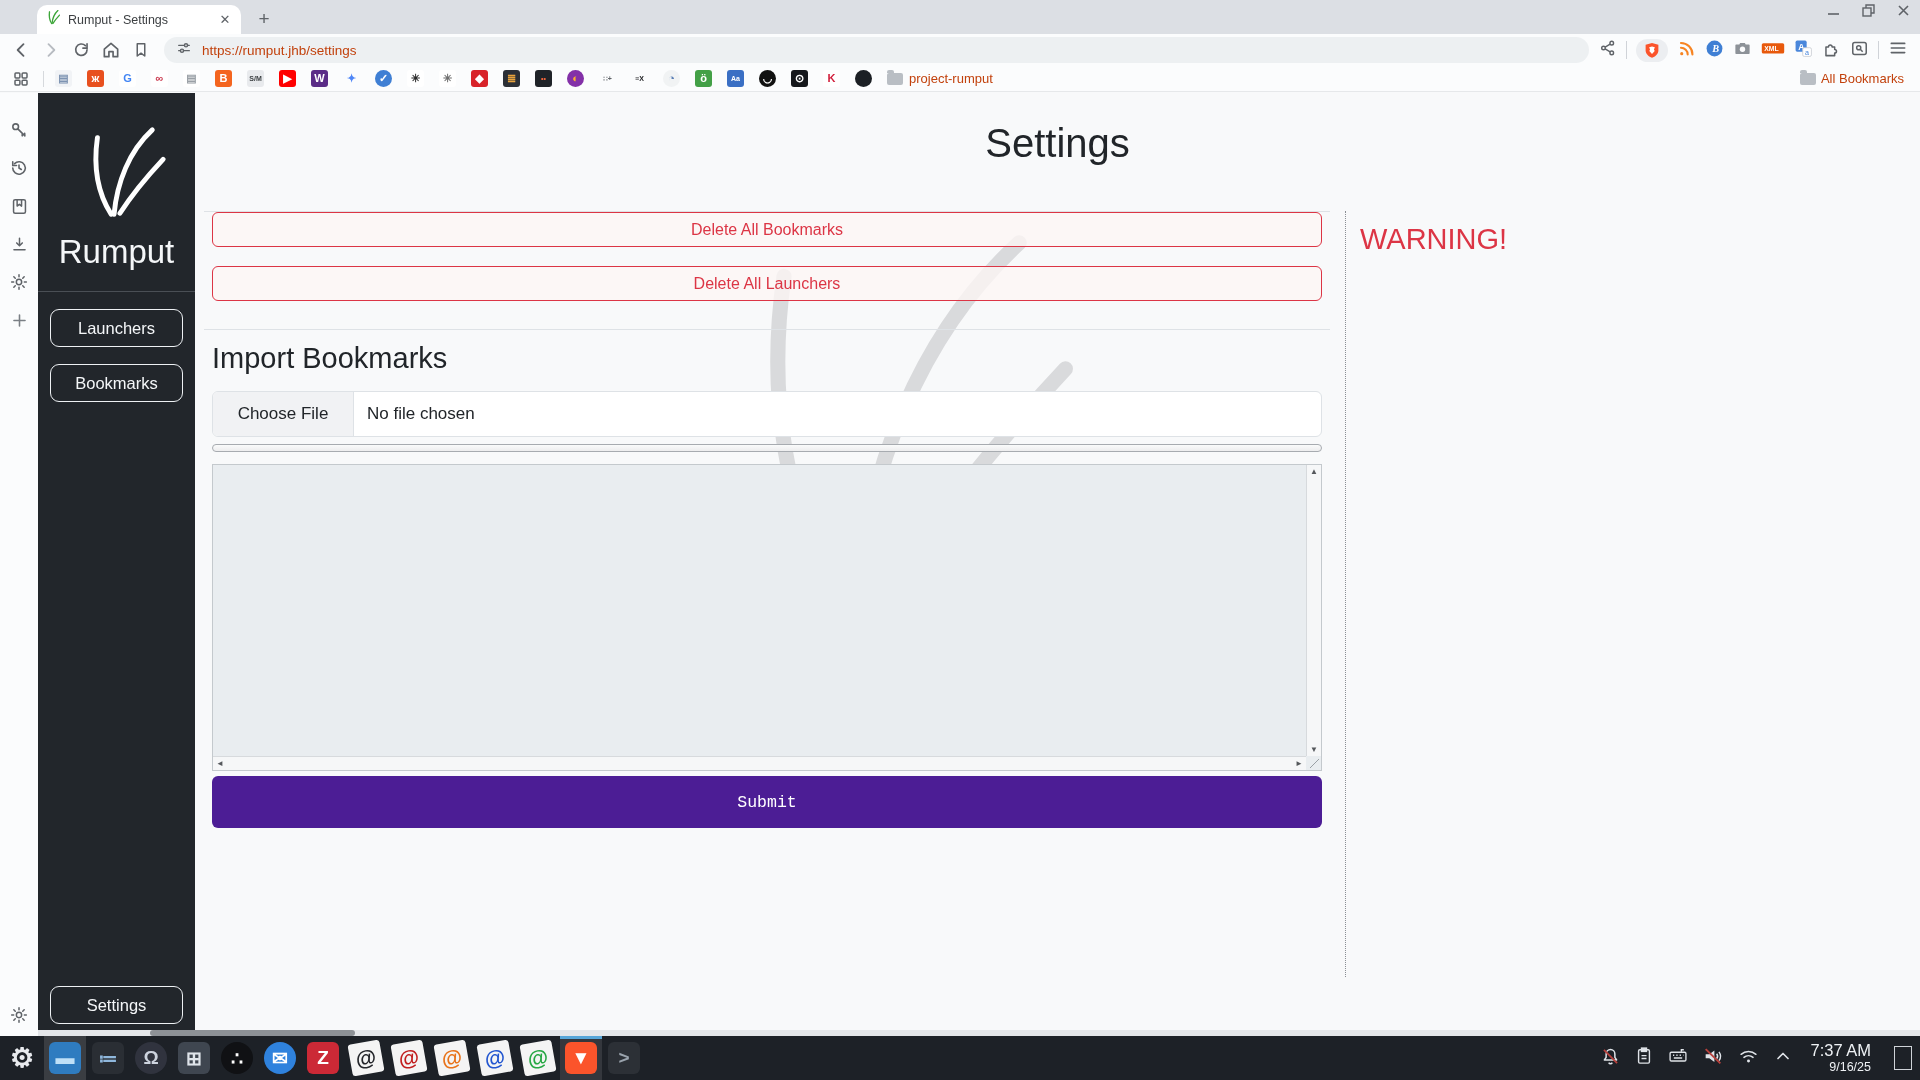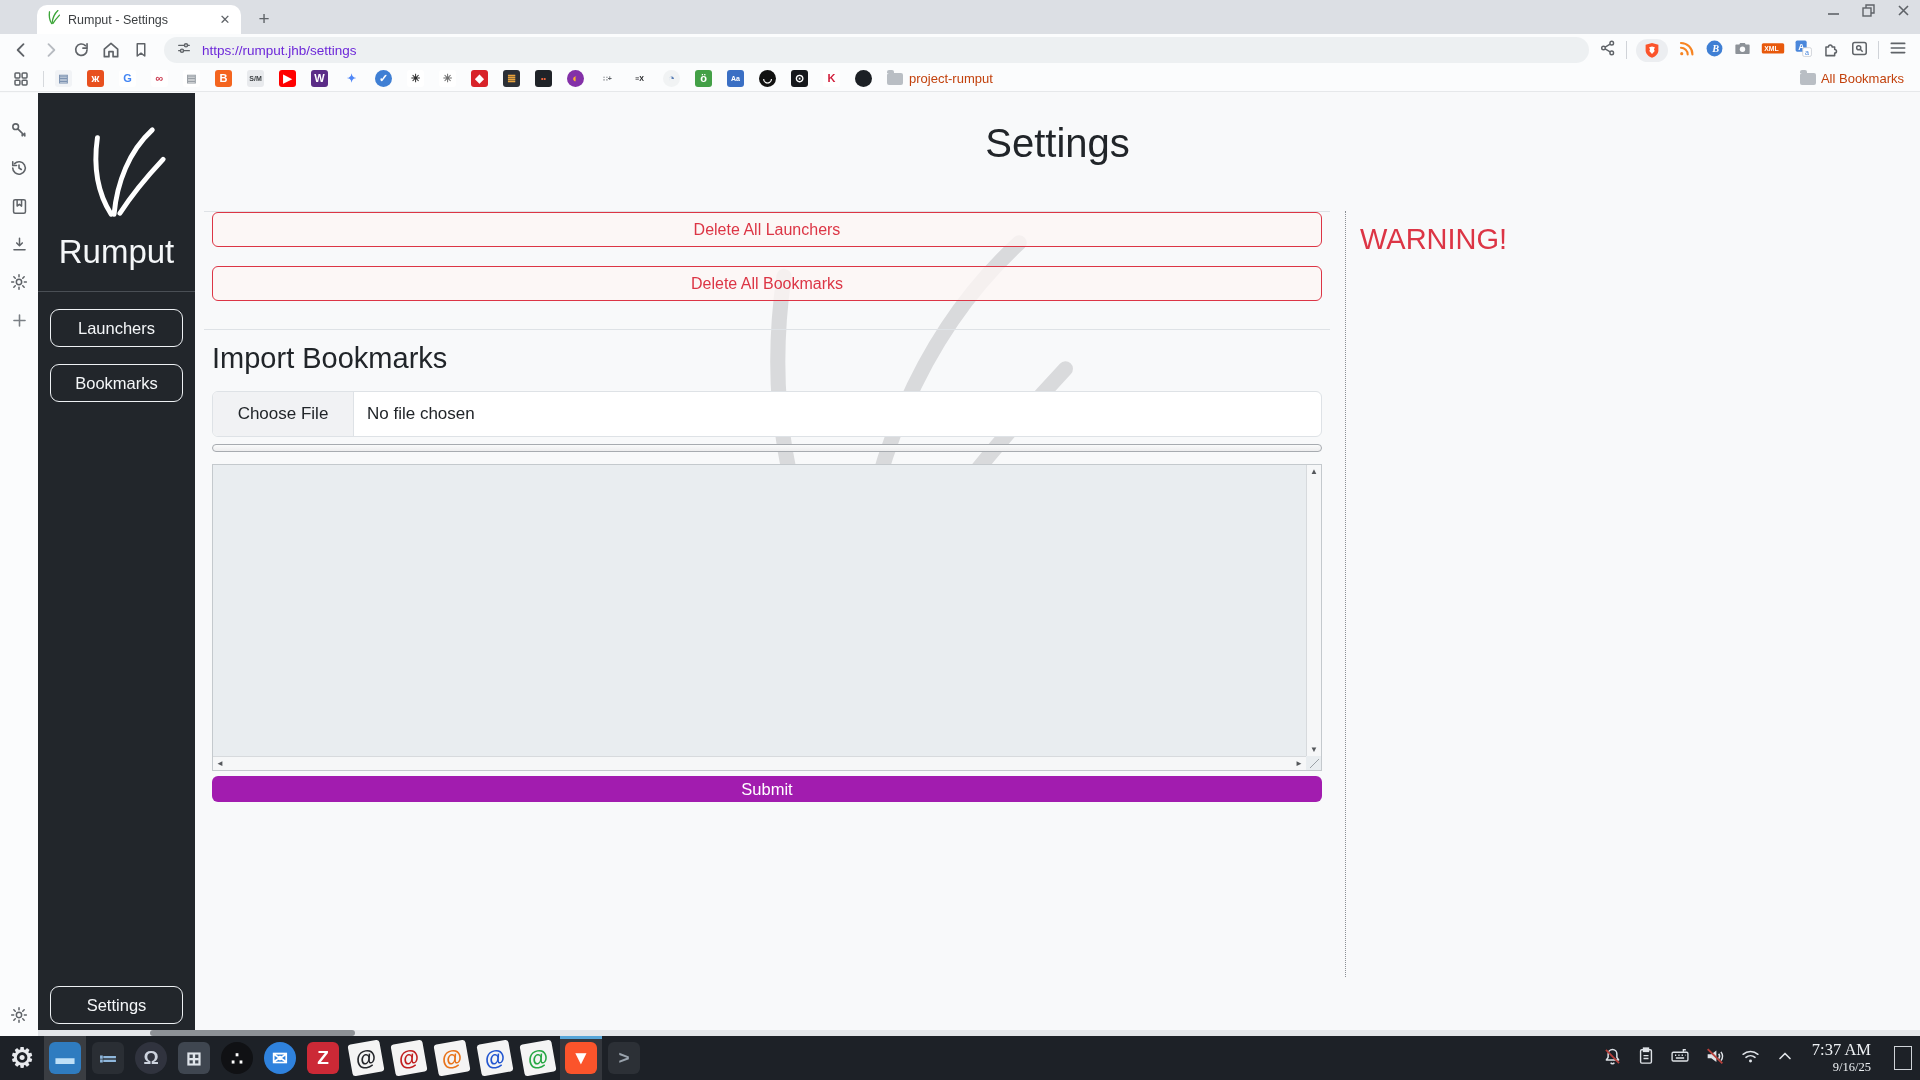--- a/index.html
+++ b/index.html
@@ -13,21 +13,21 @@
   .tab-title { font-size:12.5px; color:#3d4043; white-space:nowrap; overflow:hidden; flex:1; }
   .tab-close { width:16px; height:16px; border-radius:50%; display:flex; align-items:center; justify-content:center; color:#5f6368; font-size:13px; line-height:1; }
   .newtab { width:26px; height:26px; margin:0 0 2px 10px; display:flex; align-items:center; justify-content:center; color:#5f6368; font-size:19px; }
   .wincontrols { position:absolute; right:10px; top:4px; display:flex; gap:22px; align-items:center; color:#5f6368; }
   .wincontrols svg { display:block; }
 
   
   .toolbar { position:absolute; top:34px; left:0; right:0; height:32px; background:#fbfcfd; display:flex; align-items:center; padding:0 8px; gap:4px; }
   .navbtn { width:26px; height:26px; display:flex; align-items:center; justify-content:center; flex:0 0 auto; }
   .urlbar { flex:1; height:26px; margin:0 6px; background:#edf0f2; border-radius:14px; display:flex; align-items:center; padding:0 12px; gap:10px; }
-  .url-text { font-size:13.5px; color:#6d28d9; }
+  .url-text { font-size:13.5px; color:#c2410c; }
   .tool-right { display:flex; align-items:center; gap:9px; flex:0 0 auto; padding-right:4px; }
   .vsep { width:1px; height:18px; background:#d0d3d8; }
   .shield-pill { background:#eceef1; border-radius:13px; padding:2px 7px; display:flex; align-items:center; }
 
   
   .bookmarksbar { position:absolute; top:66px; left:0; right:0; height:26px; background:#fbfcfd; border-bottom:1px solid #e6e8ea; display:flex; align-items:center; padding:0 10px; gap:7px; }
   .bb-sep { width:1px; height:16px; background:#d6d9dd; margin:0 4px; }
   .favrow { display:flex; align-items:center; gap:15px; }
   .fav { width:17px; height:17px; border-radius:3px; display:flex; align-items:center; justify-content:center; font-size:11px; font-weight:bold; line-height:1; flex:0 0 auto; }
   .fav.round { border-radius:50%; }
@@ -66,21 +66,21 @@
   .hr2 { margin-top:28px !important; }
   .fileinput { width:100%; height:46px; background:#ffffff; border:1px solid #dee2e6; border-radius:6px; display:flex; align-items:stretch; overflow:hidden; }
   .choosefile { width:141px; background:#f1f2f4; border-right:1px solid #dee2e6; display:flex; align-items:center; justify-content:center; font-size:17px; color:#212529; flex:0 0 auto; }
   .nofile { display:flex; align-items:center; padding-left:13px; font-size:17px; color:#212529; }
   .progressbar { height:8px; margin-top:7px; border:1px solid #a7abb0; border-radius:5px; background:linear-gradient(#fafbfb,#ededee); }
   .bigtextarea { position:relative; margin-top:12px; height:307px; background:#e9edf0; border:1px solid #c4c9cd; }
   .ta-vscroll { position:absolute; top:0; right:0; width:15px; bottom:14px; background:#f6f7f8; border-left:1px solid #d7dadd; display:flex; flex-direction:column; justify-content:space-between; align-items:center; font-size:8px; color:#55585c; padding:2px 0; }
   .ta-hscroll { position:absolute; left:0; right:15px; bottom:0; height:14px; background:#f6f7f8; border-top:1px solid #d7dadd; display:flex; justify-content:space-between; align-items:center; font-size:8px; color:#55585c; padding:0 3px; }
   .ta-grip { position:absolute; right:2px; bottom:2px; width:9px; height:9px; background:
       linear-gradient(135deg, transparent 45%, #9aa0a5 45%, #9aa0a5 55%, transparent 55%); }
-  .submitbtn { width:100%; height:26px; margin-top:5px; background:#a21caf; border:none; border-radius:6px; color:#ffffff; font-size:16.5px; display:flex; align-items:center; justify-content:center; font-family:Liberation Sans, sans-serif; }
+  .submitbtn { width:100%; height:52px; margin-top:5px; background:#4c1d95; border:none; border-radius:6px; color:#ffffff; font-size:16.5px; display:flex; align-items:center; justify-content:center; font-family:Liberation Mono, monospace; }
 
   .warn-col { flex:1; margin-left:23px; border-left:1px dotted #8b8f94; padding:0 24px 0 14px; min-height:766px; }
   .warn-h { color:#dc3545; font-size:29px; margin:12px 0 14px 0; font-weight:400; }
   .warn-body { color:#212529; font-size:16px; line-height:1.55; max-width:560px; }
 
   .pagescroll { position:absolute; left:0; right:0; bottom:0; height:6px; background:#e4e6e9; z-index:3; }
   .pagescroll .thumb { position:absolute; left:112px; width:205px; top:0; bottom:0; border-radius:3px; background:#8d9196; }
 
   
   .taskbar { position:absolute; left:0; right:0; bottom:0; height:44px; background:#1d2127; display:flex; align-items:center; padding:0 6px; gap:11px; z-index:5; }
@@ -392,22 +392,22 @@
       <div class="sidebtn">Launchers</div>
       <div class="sidebtn">Bookmarks</div>
       <div class="sidebtn settings">Settings</div>
     </div>
 
     <div class="main">
       <div class="page-title">Settings</div>
       <div class="content-row">
         <div class="main-col">
           <hr>
+          <div class="dangerbtn">Delete All Bookmarks</div>
           <div class="dangerbtn">Delete All Launchers</div>
-          <div class="dangerbtn">Delete All Bookmarks</div>
           <hr class="hr2">
           <div class="sec-h">Import Bookmarks</div>
           <div class="fileinput">
             <div class="choosefile">Choose File</div>
             <div class="nofile">No file chosen</div>
           </div>
           <div class="progressbar"></div>
           <div class="bigtextarea">
             <div class="ta-vscroll">
                 <span>▲</span>
@@ -473,21 +473,21 @@
       <span class="tico tilt" style="background: rgb(244, 244, 244); color: rgb(39, 168, 68);">
         <span>@</span>
       </span>
       <span class="tico active" style="background: rgb(251, 84, 43); color: rgb(255, 255, 255);">
         <span>▼</span>
       </span>
       <span class="tico" style="background: rgb(44, 48, 54); color: rgb(154, 163, 173);">
         <span>&gt;</span>
       </span>
     </div>
-  <div class="taskbar" style="background:transparent; pointer-events:none; z-index:6;font-family:Liberation Serif, serif;">
+  <div class="taskbar" style="background:transparent; pointer-events:none; z-index:6;">
     <div class="tray" style="pointer-events:auto;">
       <span><svg width="21" height="21" viewBox="0 0 24 24" fill="none" stroke="#dfe3e8" stroke-width="1.7" stroke-linejoin="round">
             <path d="M12 4a5 5 0 0 1 5 5v4l2 3H5l2-3V9a5 5 0 0 1 5-5z"></path>
             <path d="M10 19a2.2 2.2 0 0 0 4 0"></path>
             <path d="M4.5 4.5l15 15" stroke="#b8413c" stroke-width="2"></path>
           </svg></span>
       <span><svg width="20" height="20" viewBox="0 0 24 24" fill="none" stroke="#dfe3e8" stroke-width="1.7">
             <rect x="5.5" y="4.5" width="13" height="16" rx="1.5"></rect>
             <rect x="9" y="2.5" width="6" height="4" fill="#dfe3e8"></rect>
             <path d="M9 11.5h6M9 15h6"></path>

